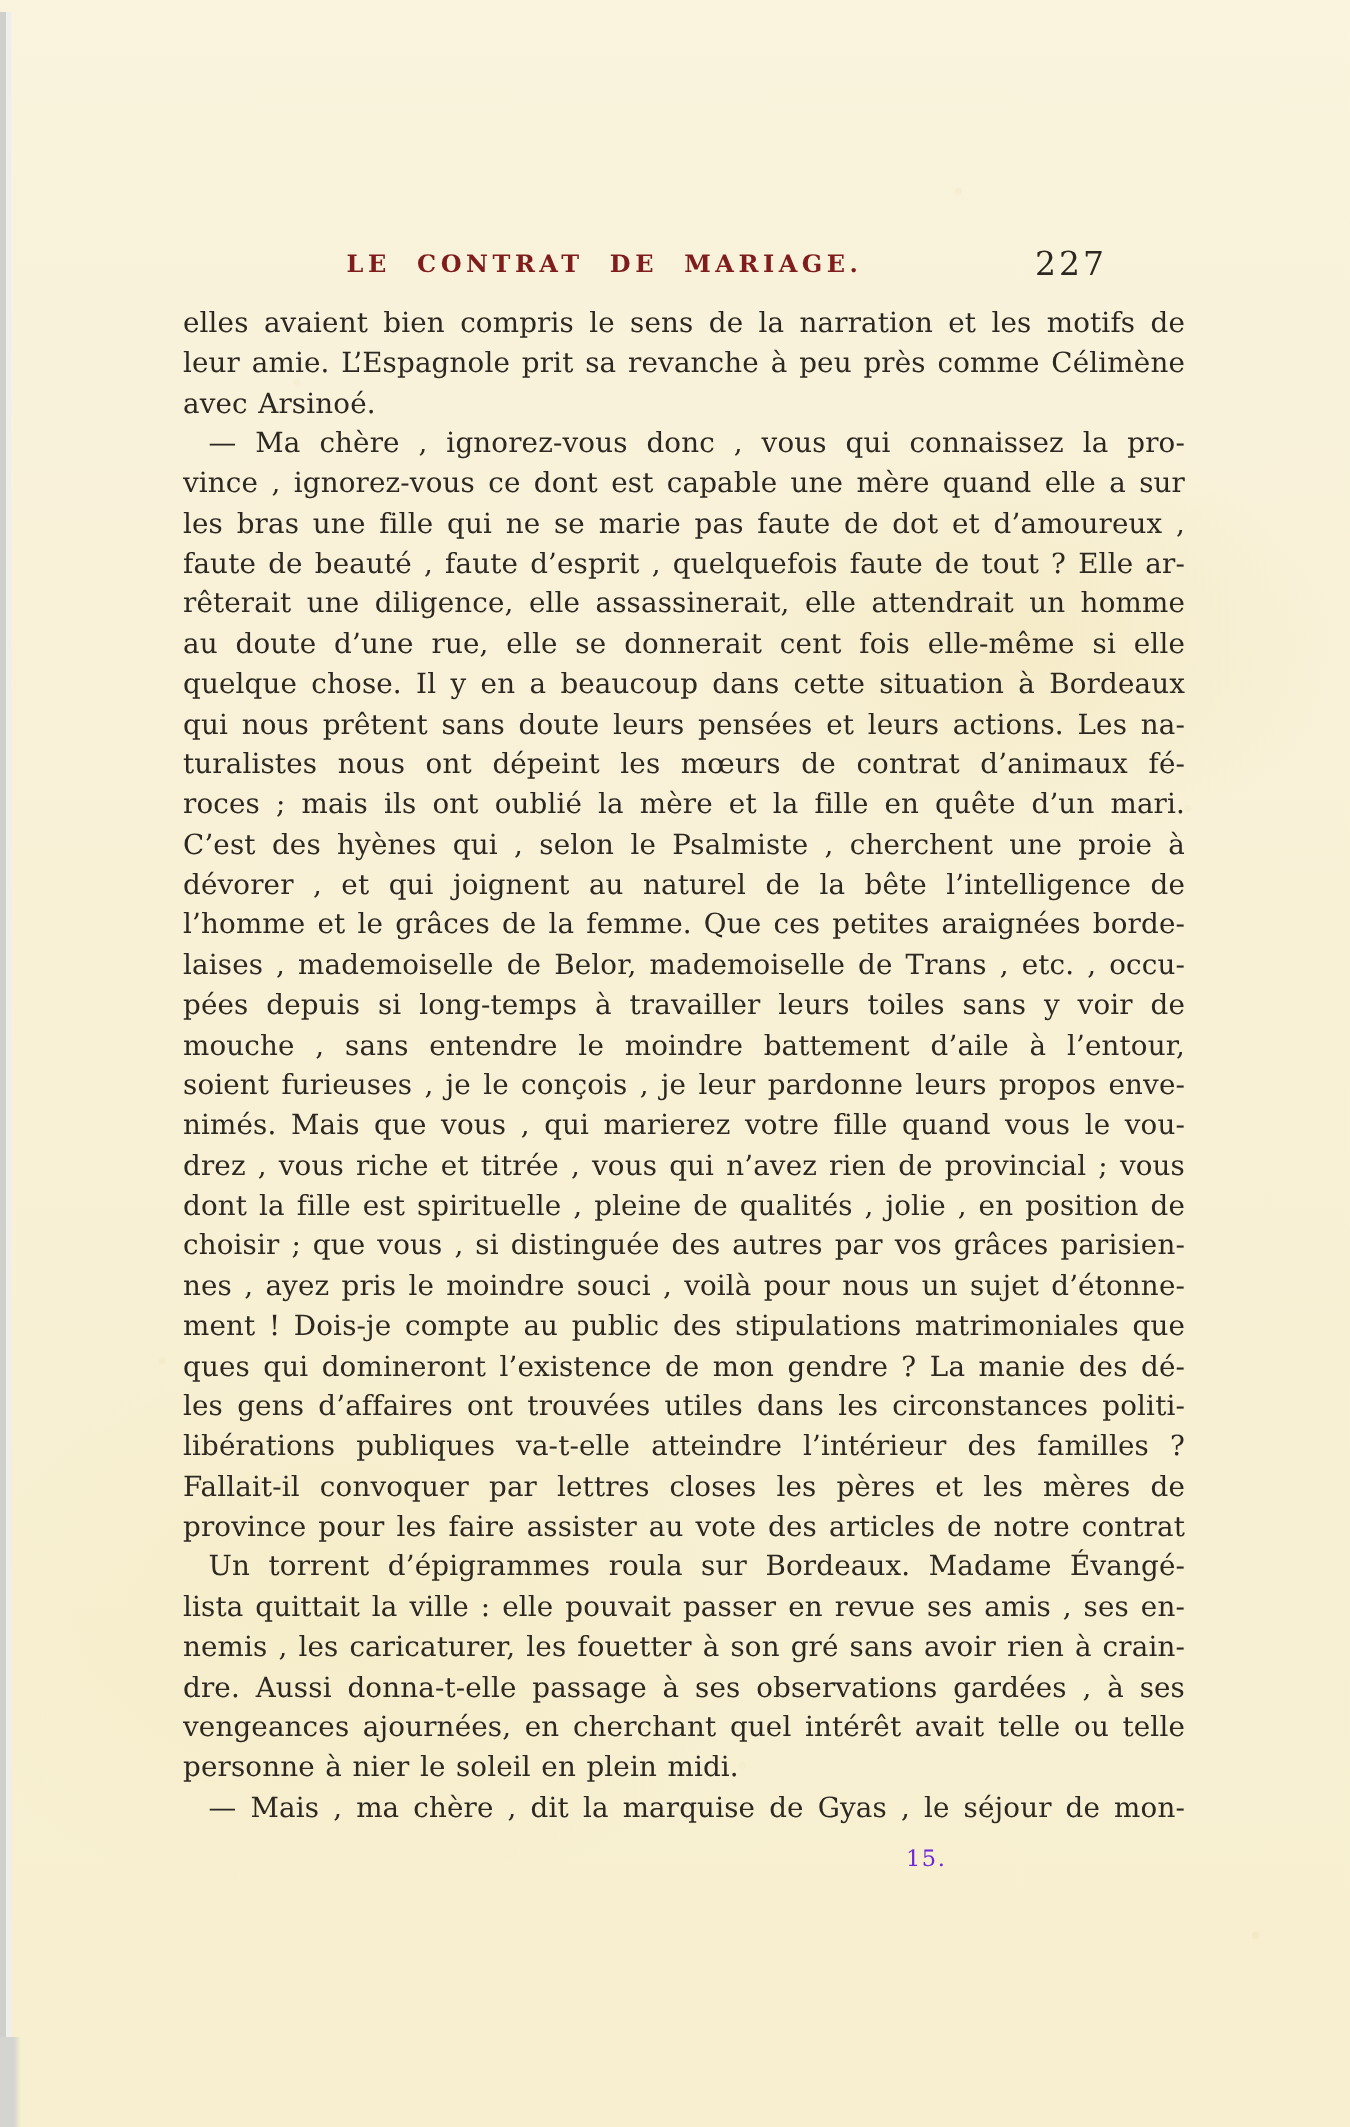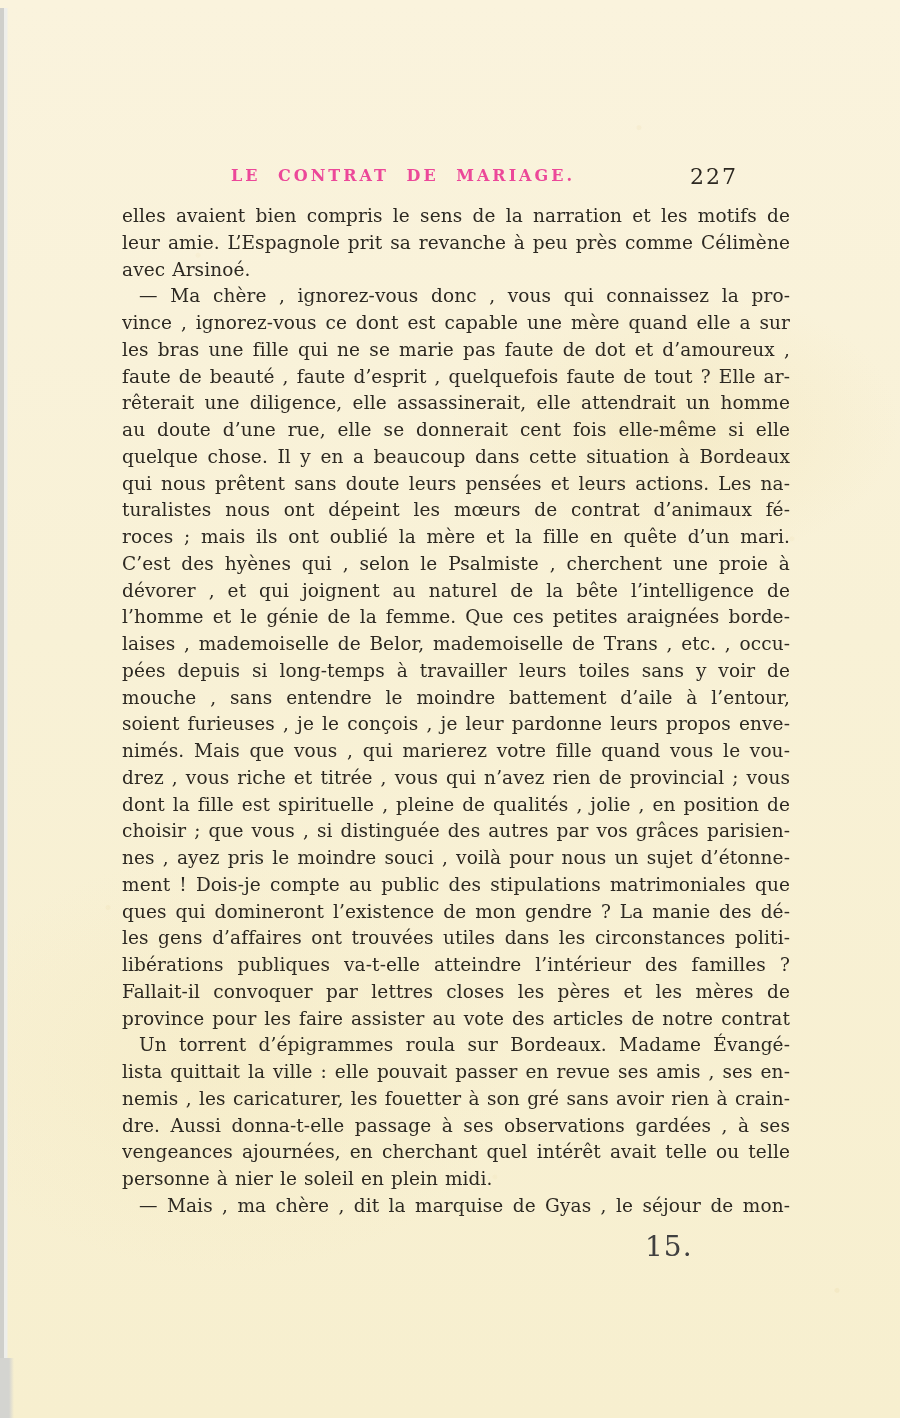--- a/index.html
+++ b/index.html
@@ -63,21 +63,21 @@
     position: absolute;
     left: 0;
     right: 70px;
     top: 2px;
     text-align: center;
     transform: translateX(-18px);
     font-weight: bold;
     font-size: 16px;
     letter-spacing: 3px;
     word-spacing: 9px;
-    color: #ec4899;
+    color: #7f1d1d;
     white-space: nowrap;
   }
   .page-number {
     position: absolute;
     right: 52px;
     top: 0;
     font-size: 22px;
     letter-spacing: 2px;
     color: #2d2922;
     text-align: center;
@@ -102,24 +102,23 @@
     color: #2d2922;
   }
   .line.indent { text-indent: 17px; }
   .line.para-end { text-align-last: left; }
   .line .it { font-style: italic; margin-left: 13px; }
 
   .signature-mark {
     position: absolute;
     left: 604px;
     top: 1230px;
-    font-size: 28px;
+    font-size: 15px;
     letter-spacing: 1px;
-    color: #404040;
-    margin-left: 41px;
+    color: #6d28d9;
   }
 </style>
 </head>
 <body>
 
 <div class="paper-texture"></div>
 <div class="scan-edge-left"></div>
 <div class="scan-edge-bottom"></div>
 
 <div class="page-block">
@@ -137,21 +136,21 @@
       <div class="line">les bras une fille qui ne se marie pas faute de dot et d’amoureux ,</div>
       <div class="line">faute de beauté , faute d’esprit , quelquefois faute de tout ? Elle ar-</div>
       <div class="line">rêterait une diligence, elle assassinerait, elle attendrait un homme</div>
       <div class="line">au doute d’une rue, elle se donnerait cent fois elle-même si elle valait</div>
       <div class="line">quelque chose. Il y en a beaucoup dans cette situation à Bordeaux</div>
       <div class="line">qui nous prêtent sans doute leurs pensées et leurs actions. Les na-</div>
       <div class="line">turalistes nous ont dépeint les mœurs de contrat d’animaux fé-</div>
       <div class="line">roces ; mais ils ont oublié la mère et la fille en quête d’un mari.</div>
       <div class="line">C’est des hyènes qui , selon le Psalmiste , cherchent une proie à</div>
       <div class="line">dévorer , et qui joignent au naturel de la bête l’intelligence de</div>
-      <div class="line">l’homme et le génie de la femme. Que ces petites araignées borde-</div>
+      <div class="line">l’homme et le grâces de la femme. Que ces petites araignées borde-</div>
       <div class="line">laises , mademoiselle de Belor, mademoiselle de Trans , etc. , occu-</div>
       <div class="line">pées depuis si long-temps à travailler leurs toiles sans y voir de</div>
       <div class="line">mouche , sans entendre le moindre battement d’aile à l’entour,</div>
       <div class="line">soient furieuses , je le conçois , je leur pardonne leurs propos enve-</div>
       <div class="line">nimés. Mais que vous , qui marierez votre fille quand vous le vou-</div>
       <div class="line">drez , vous riche et titrée , vous qui n’avez rien de provincial ; vous</div>
       <div class="line">dont la fille est spirituelle , pleine de qualités , jolie , en position de</div>
       <div class="line">choisir ; que vous , si distinguée des autres par vos grâces parisien-</div>
       <div class="line">nes , ayez pris le moindre souci , voilà pour nous un sujet d’étonne-</div>
       <div class="line">ment ! Dois-je compte au public des stipulations matrimoniales que</div>

